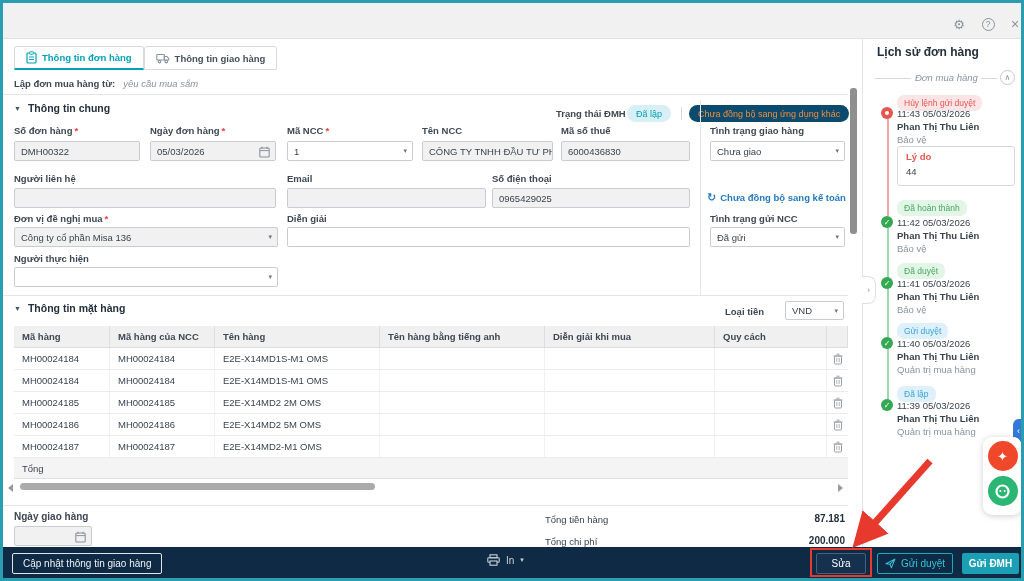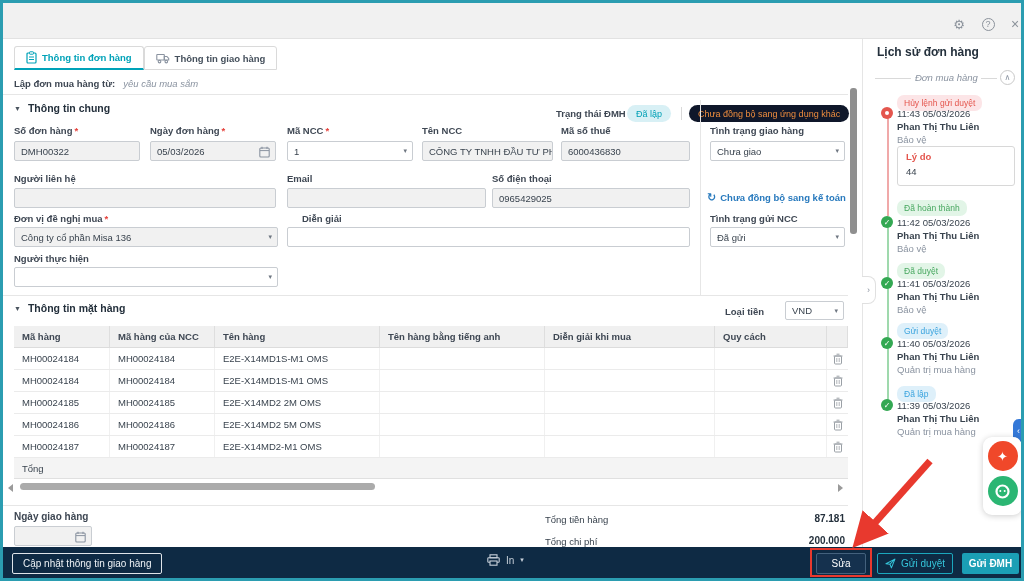--- a/index.html
+++ b/index.html
@@ -26,21 +26,21 @@
   .fld { position:absolute; height:20px; border:1px solid #c9cdd2; border-radius:2px; background:#fff; display:flex; align-items:center; padding:7px 6px; font-size:9.5px; color:#39434e; white-space:nowrap; overflow:hidden; }
   .fld.dis { background:#f1f1f1; }
   .caret { position:absolute; right:5px; top:50%; transform:translateY(-50%); font-size:7px; color:#6e7681; }
   .calico { position:absolute; right:5px; top:4px; }
   .hr { position:absolute; height:1px; background:#e6e6e6; }
   .vr { position:absolute; width:1px; background:#e6e6e6; }
   .sect { position:absolute; display:flex; align-items:center; gap:7px; font-size:10.5px; font-weight:700; color:#24303c; }
   .tri { font-size:7px; color:#4a545f; }
   .pill { position:absolute; height:17px; border-radius:9px; font-size:9px; display:flex; align-items:center; padding:0 9px; white-space:nowrap; }
   .pill.teal { background:#d8f0f5; color:#00a0b6; }
-  .pill.orange { background:#0f172a; color:#ee8d3e; }
+  .pill.orange { background:#0c4a6e; color:#ee8d3e; }
   
   .tbl { position:absolute; left:14px; top:326px; width:834px; font-size:9.5px; }
   .trow { display:flex; height:22px; border-bottom:1px solid #ebebeb; background:#fff; }
   .thead { background:#f0f0f0; border-bottom:1px solid #dcdcdc; font-weight:700; color:#3e4753; }
   .cell { display:flex; align-items:center; padding-left:8px; border-right:1px solid #f0f0f0; overflow:hidden; white-space:nowrap; }
   .thead .cell { border-right:1px solid #dedede; }
   .c0{width:96px}.c1{width:105px}.c2{width:165px}.c3{width:165px}.c4{width:170px}.c5{width:112px}
   .c6{width:21px; justify-content:center; padding-left:0; border-right:none;}
   .tfoot { display:flex; align-items:center; height:21px; background:#f4f4f4; border-bottom:1px solid #e0e0e0; padding-left:8px; color:#39434e; }
   
@@ -175,21 +175,21 @@
 <div class="fld dis" style="left:14px;top:188px;width:262px"></div>
 <div class="fld dis" style="left:287px;top:188px;width:199px"></div>
 <div class="fld dis" style="left:492px;top:188px;width:198px">0965429025</div>
 
 <div class="sync-link">
   <span style="font-size:11px">↻</span>
   <span>Chưa đồng bộ sang kế toán</span>
 </div>
 
 <div class="lbl" style="left:14px;top:213px"><span>Đơn vị đề nghị mua</span><span class="req">*</span></div>
-<div class="lbl" style="left:302px;top:213px">Diễn giải</div>
+<div class="lbl" style="left:287px;top:213px">Diễn giải</div>
 <div class="lbl" style="left:710px;top:213px">Tình trạng gửi NCC</div>
 <div class="fld dis" style="left:14px;top:227px;width:264px">
     <span>Công ty cổ phần Misa 136</span>
     <span class="caret">▾</span>
   </div>
 <div class="fld" style="left:287px;top:227px;width:403px"></div>
 <div class="fld" style="left:710px;top:227px;width:135px">
     <span>Đã gửi</span>
     <span class="caret">▾</span>
   </div>

